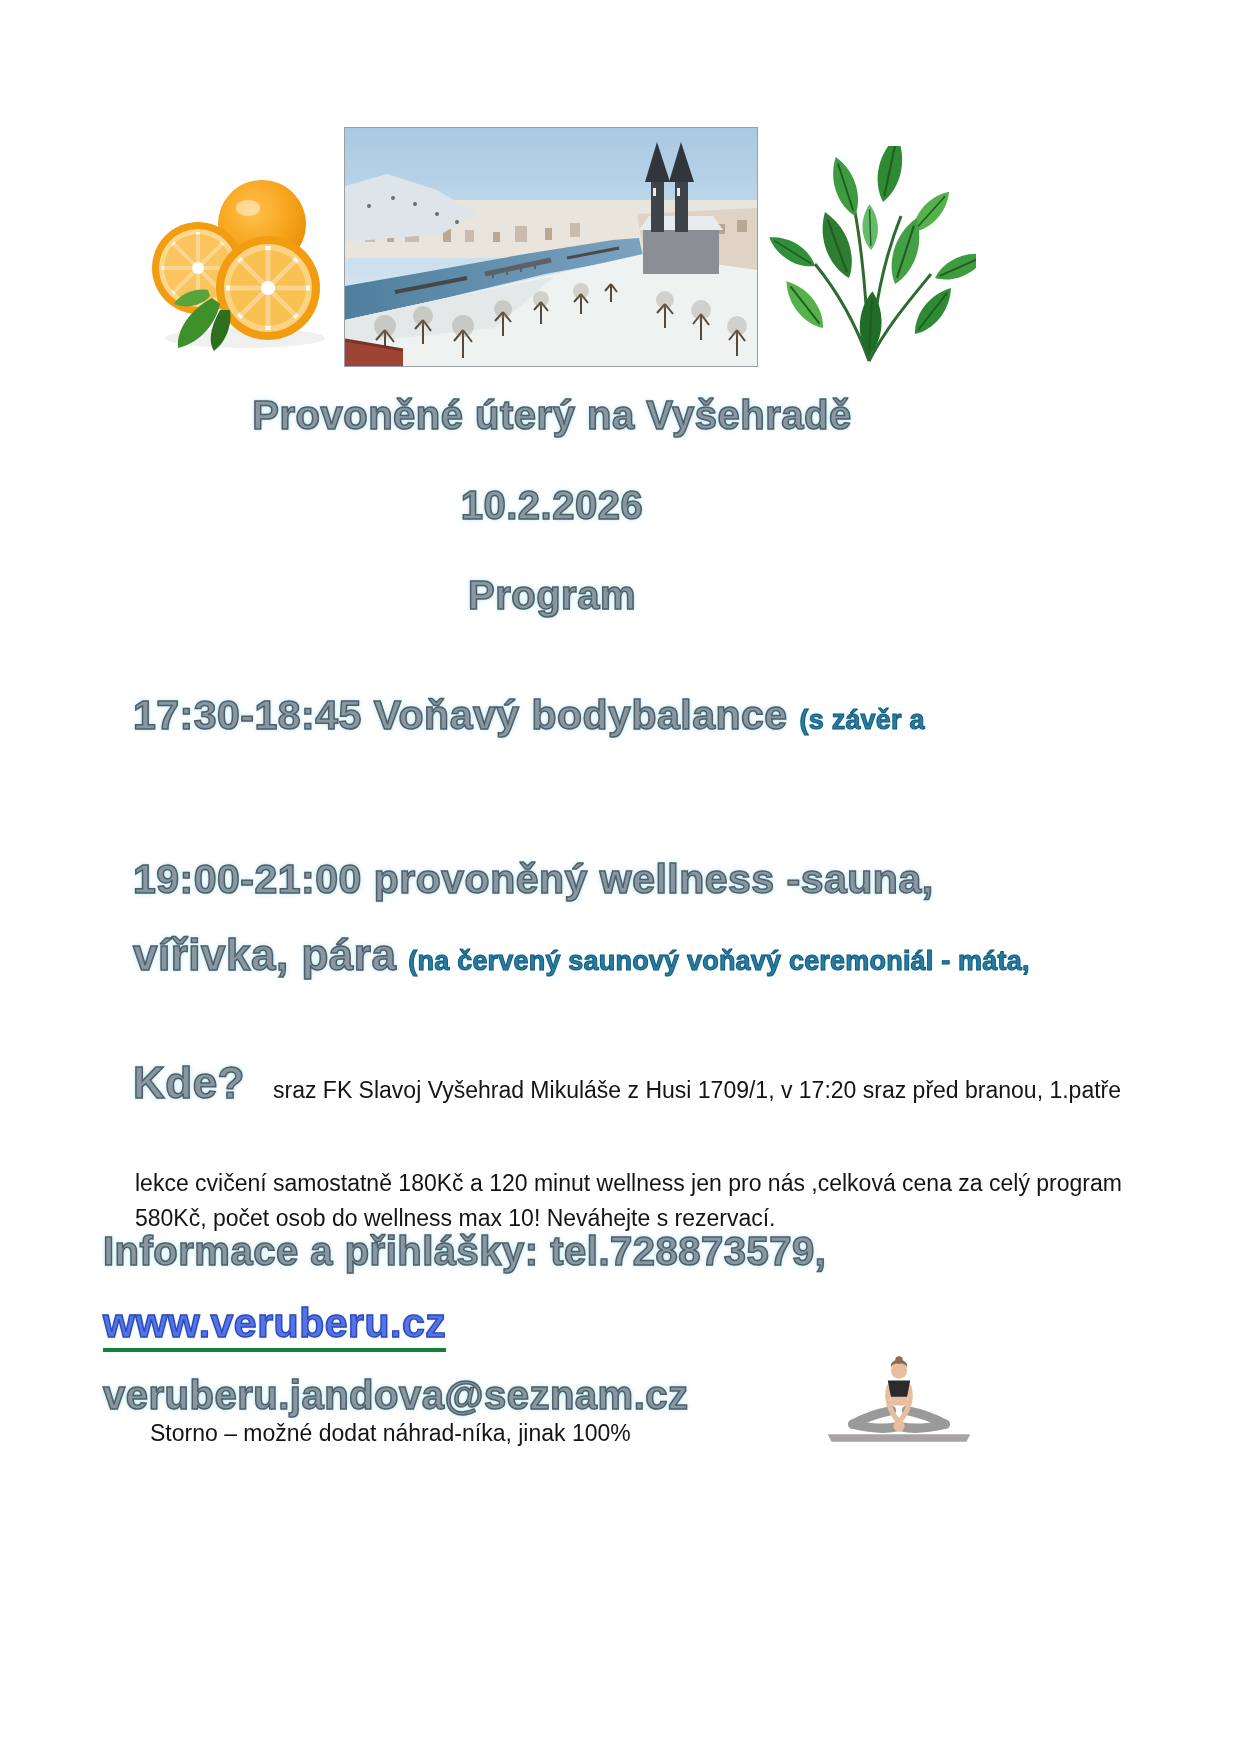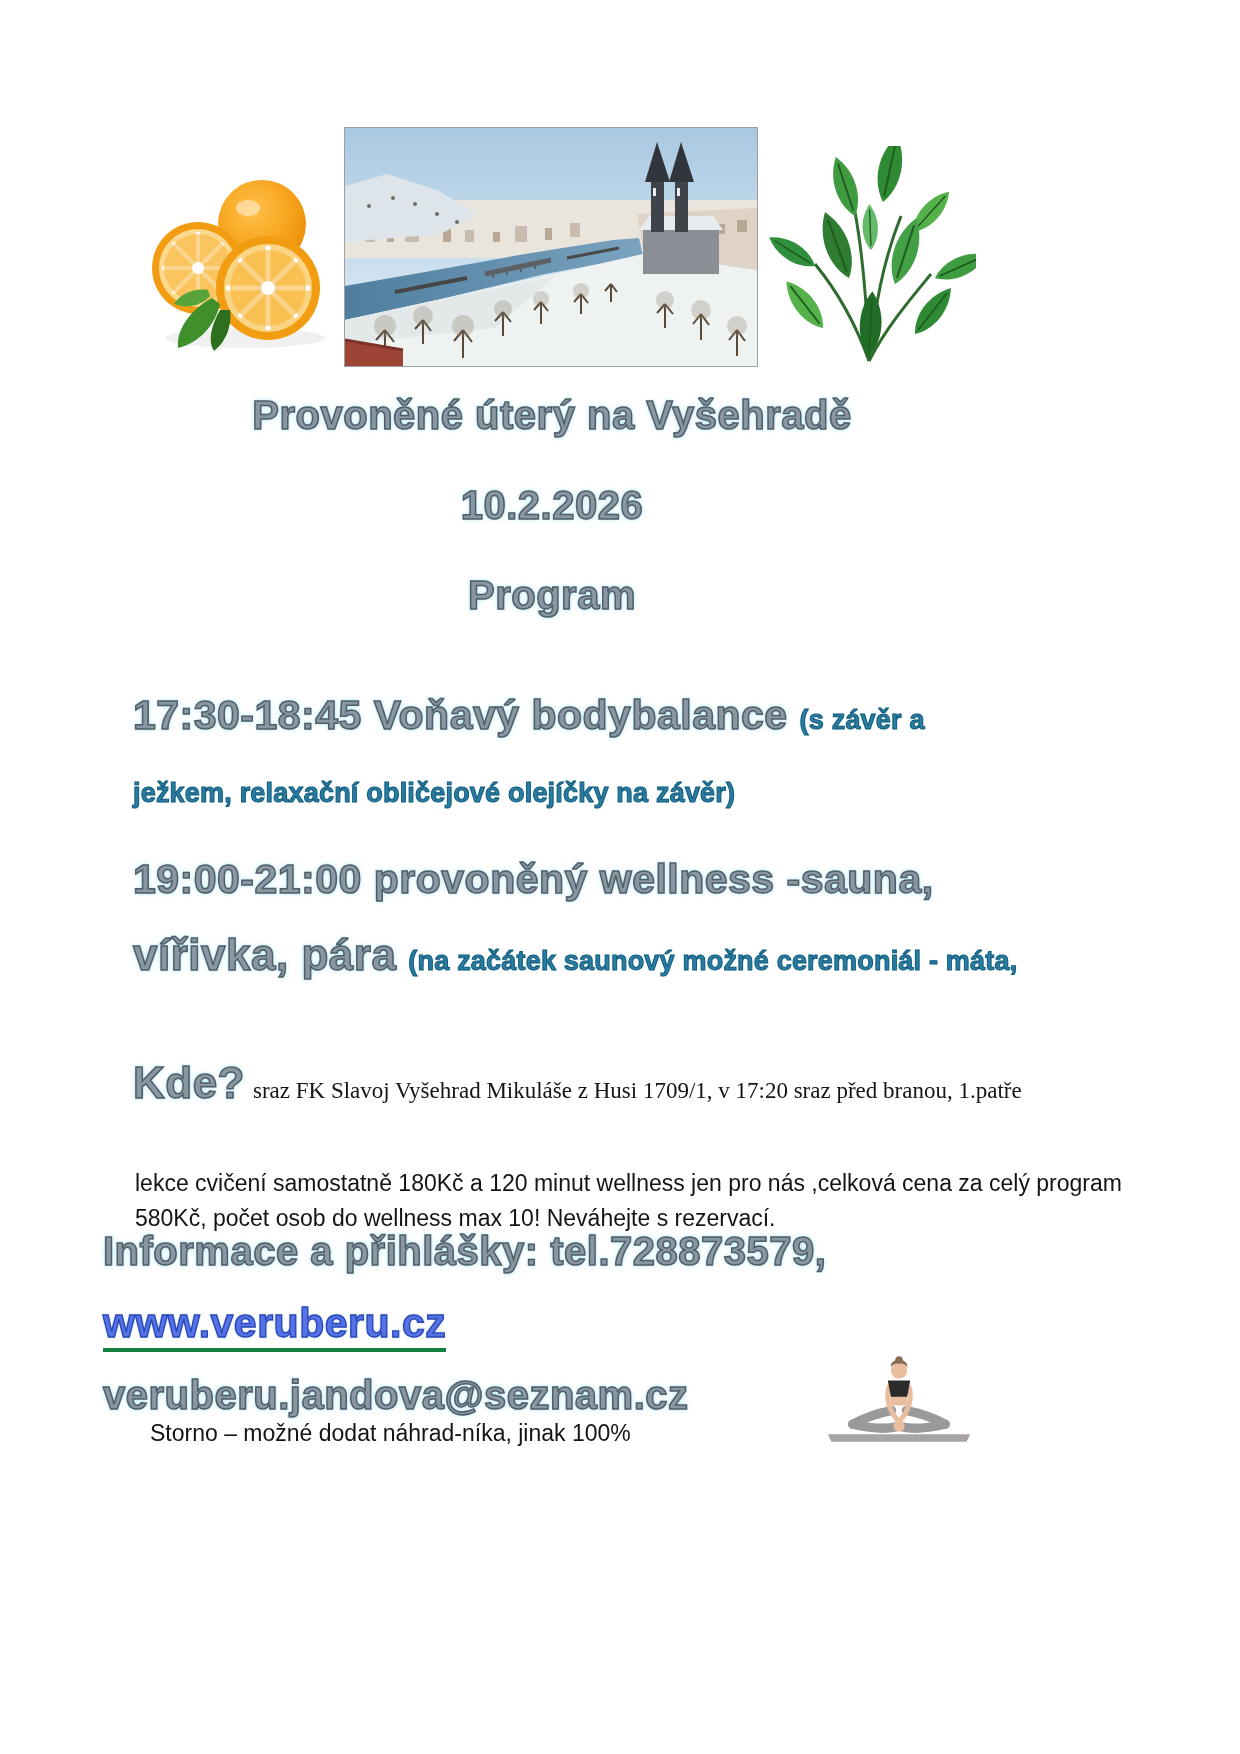--- a/index.html
+++ b/index.html
@@ -53,21 +53,21 @@
     font-weight:normal;
     -webkit-text-stroke:0;
     text-shadow:none;
     letter-spacing:0;
   }
   .pricing{
     left:135px;top:1166px;width:1000px;
     color:#141414;font-size:23px;line-height:1.5;
   }
   .note-inline{margin-left:12px;vertical-align:baseline;}
-  .where-details{margin-left:8px;white-space:nowrap;font-family:Liberation Serif, serif;}
+  .where-details{margin-left:28px;white-space:nowrap;}
   .photo-border{outline:1px solid #9aa0a6;background:#dfeaf2;}
   svg{display:block;}
 </style>
 </head>
 <body>
 
 <div class="page">
 
   <div class="abs" style="left:150px;top:170px;width:185px;height:182px;">
     <svg viewBox="0 0 185 182" width="185" height="182">
@@ -243,25 +243,24 @@
 
   <div class="abs centered wa wa-40" style="top:392px;">Provoněné úterý na Vyšehradě</div>
 
   <div class="abs centered wa wa-40" style="top:482px;">10.2.2026</div>
 
   <div class="abs centered wa wa-40" style="top:572px;">Program</div>
 
   <div class="abs" style="left:133px;top:692px;">
     <span class="wa wa-41">17:30-18:45 Voňavý bodybalance</span><span class="wa-teal wa-teal-27 note-inline">(s závěr a</span>
   </div>
-  <div class="abs wa-teal wa-teal-27" style="left:133px;top:778px;">ježkem, relaxační obličejové olejíčky na závěr)</div>
 
   <div class="abs wa wa-41" style="left:133px;top:856px;">19:00-21:00 provoněný wellness -sauna,</div>
   <div class="abs" style="left:133px;top:930px;">
-    <span class="wa wa-44">vířivka, pára</span><span class="wa-teal wa-teal-27 note-inline">(na začátek saunový možné ceremoniál  - máta,</span>
+    <span class="wa wa-44">vířivka, pára</span><span class="wa-teal wa-teal-27 note-inline">(na červený saunový voňavý ceremoniál  - máta,</span>
   </div>
 
   <div class="abs" style="left:133px;top:1058px;">
     <span class="wa wa-44">Kde?</span><span class="plain where-details">sraz FK Slavoj Vyšehrad Mikuláše z Husi 1709/1, v 17:20 sraz před branou, 1.patře</span>
   </div>
 
   <div class="abs pricing">lekce cvičení  samostatně 180Kč a 120 minut wellness jen pro nás ,celková cena za celý program 580Kč, počet osob do wellness max 10! Neváhejte s rezervací.</div>
 
   <div class="abs wa wa-40" style="left:103px;top:1228px;">Informace a přihlášky: tel.728873579,</div>
 

